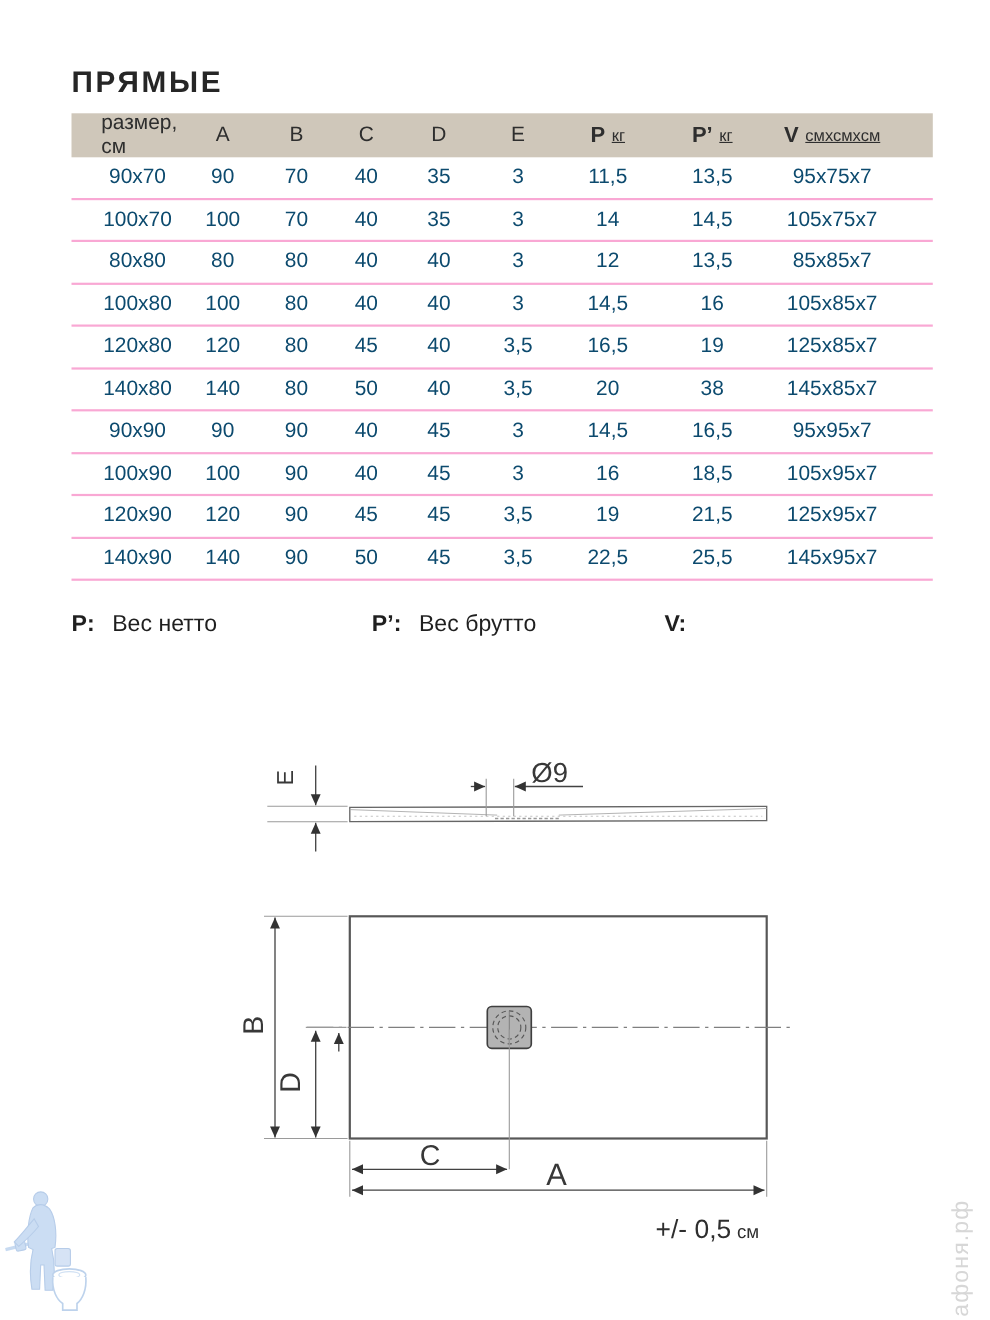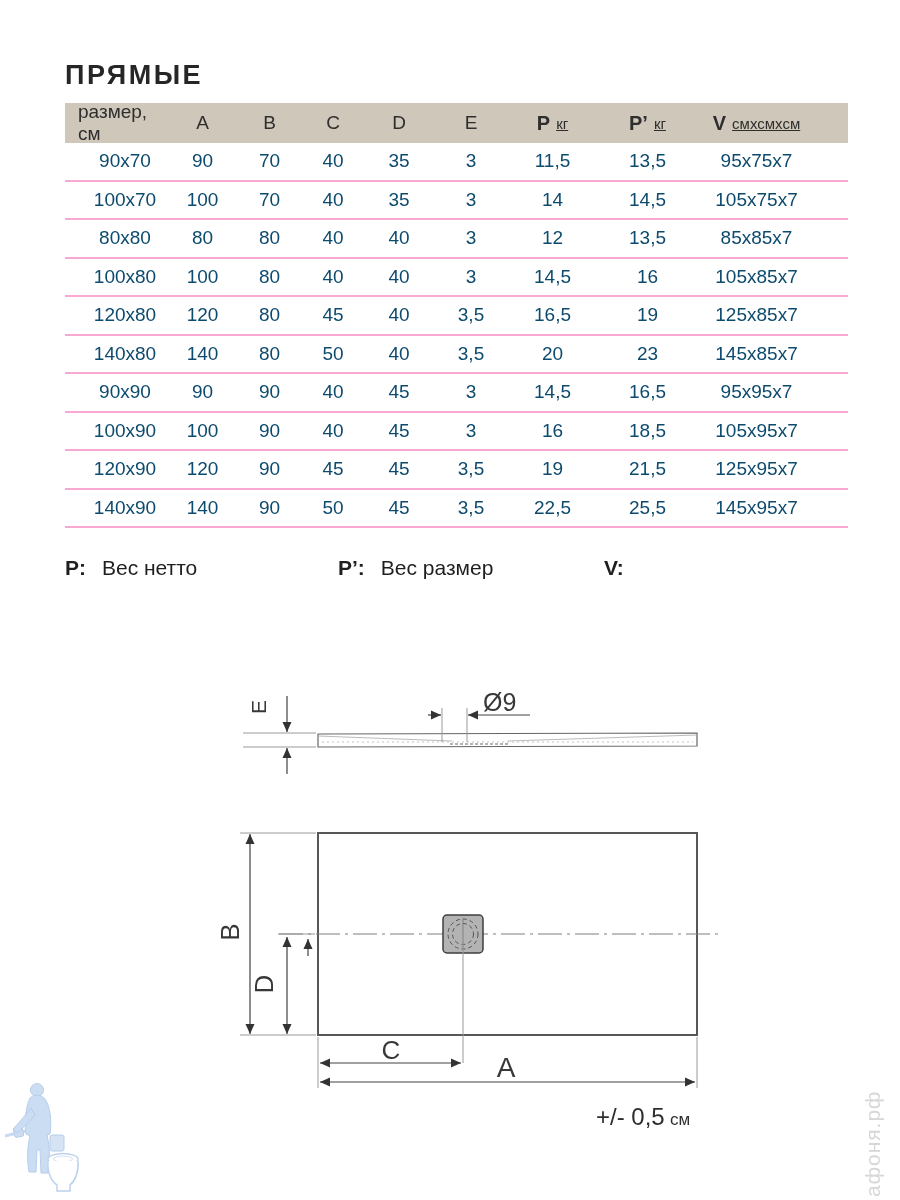--- a/index.html
+++ b/index.html
@@ -10,21 +10,21 @@
   .spec-table{position:absolute;left:65px;top:103px;width:783px;}
   .thead{display:flex;height:40px;background:#cfc7ba;color:#2e2e2e;}
   .th{display:flex;align-items:center;justify-content:center;height:100%;box-sizing:border-box;}
   .th-label{font-size:19px;}
   .th-label.b{font-weight:700;font-size:20px;}
   .th-unit{font-size:15px;margin-left:6px;text-decoration:underline;}
   .tr{display:flex;height:36.5px;border-bottom:2px solid #f9a8d4;align-items:center;color:#0c4a6e;}
   .td{font-size:19px;text-align:center;box-sizing:border-box;}
   .c0{width:102px;} .c1{width:71px;} .c2{width:63px;} .c3{width:64px;} .c4{width:68px;}
   .c5{width:76px;} .c6{width:87px;} .c7{width:103px;} .c8{width:149px;}
-  .th.c0{justify-content:flex-start;padding-left:13px;}
+  .th.c0{justify-content:flex-start;padding-left:27px;}
   .td.c0{padding-left:18px;}
   .td.c8,.th.c8{padding-right:34px;}
   .legend-item{position:absolute;top:556px;display:flex;align-items:baseline;
                font-size:21px;color:#1f1f1f;}
   .legend-key{font-weight:700;margin-right:16px;}
   #li0{left:65px;} #li1{left:338px;} #li2{left:604px;}
   #drawing{position:absolute;left:0;top:620px;}
   .dim{stroke:#424242;stroke-width:1.2;}
   .ext{stroke:#9a9a9a;stroke-width:1;}
   .dimtext{fill:#383838;font-family:"Liberation Sans",sans-serif;}
@@ -126,21 +126,21 @@
           <div class="td c8">125x85x7</div>
         </div>
         <div class="tr">
           <div class="td c0">140x80</div>
           <div class="td c1">140</div>
           <div class="td c2">80</div>
           <div class="td c3">50</div>
           <div class="td c4">40</div>
           <div class="td c5">3,5</div>
           <div class="td c6">20</div>
-          <div class="td c7">23</div>
+          <div class="td c7">38</div>
           <div class="td c8">145x85x7</div>
         </div>
         <div class="tr">
           <div class="td c0">90x90</div>
           <div class="td c1">90</div>
           <div class="td c2">90</div>
           <div class="td c3">40</div>
           <div class="td c4">45</div>
           <div class="td c5">3</div>
           <div class="td c6">14,5</div>
@@ -182,21 +182,21 @@
         </div>
       </div>
   </div>
 
   <div class="legend-item" id="li0">
     <span class="legend-key">P:</span>
     <span class="legend-text">Вес нетто</span>
   </div>
   <div class="legend-item" id="li1">
     <span class="legend-key">P’:</span>
-    <span class="legend-text">Вес размер</span>
+    <span class="legend-text">Вес брутто</span>
   </div>
   <div class="legend-item" id="li2">
     <span class="legend-key">V:</span>
   </div>
 
   <svg id="drawing" width="900" height="580" viewBox="0 0 900 580">
     <defs>
       <marker id="arr" viewBox="0 0 12 12" refX="11" refY="6" markerWidth="12" markerHeight="12" orient="auto-start-reverse" markerUnits="userSpaceOnUse">
         <path d="M1,1.5 L11,6 L1,10.5 Z" fill="#333"></path>
       </marker>

